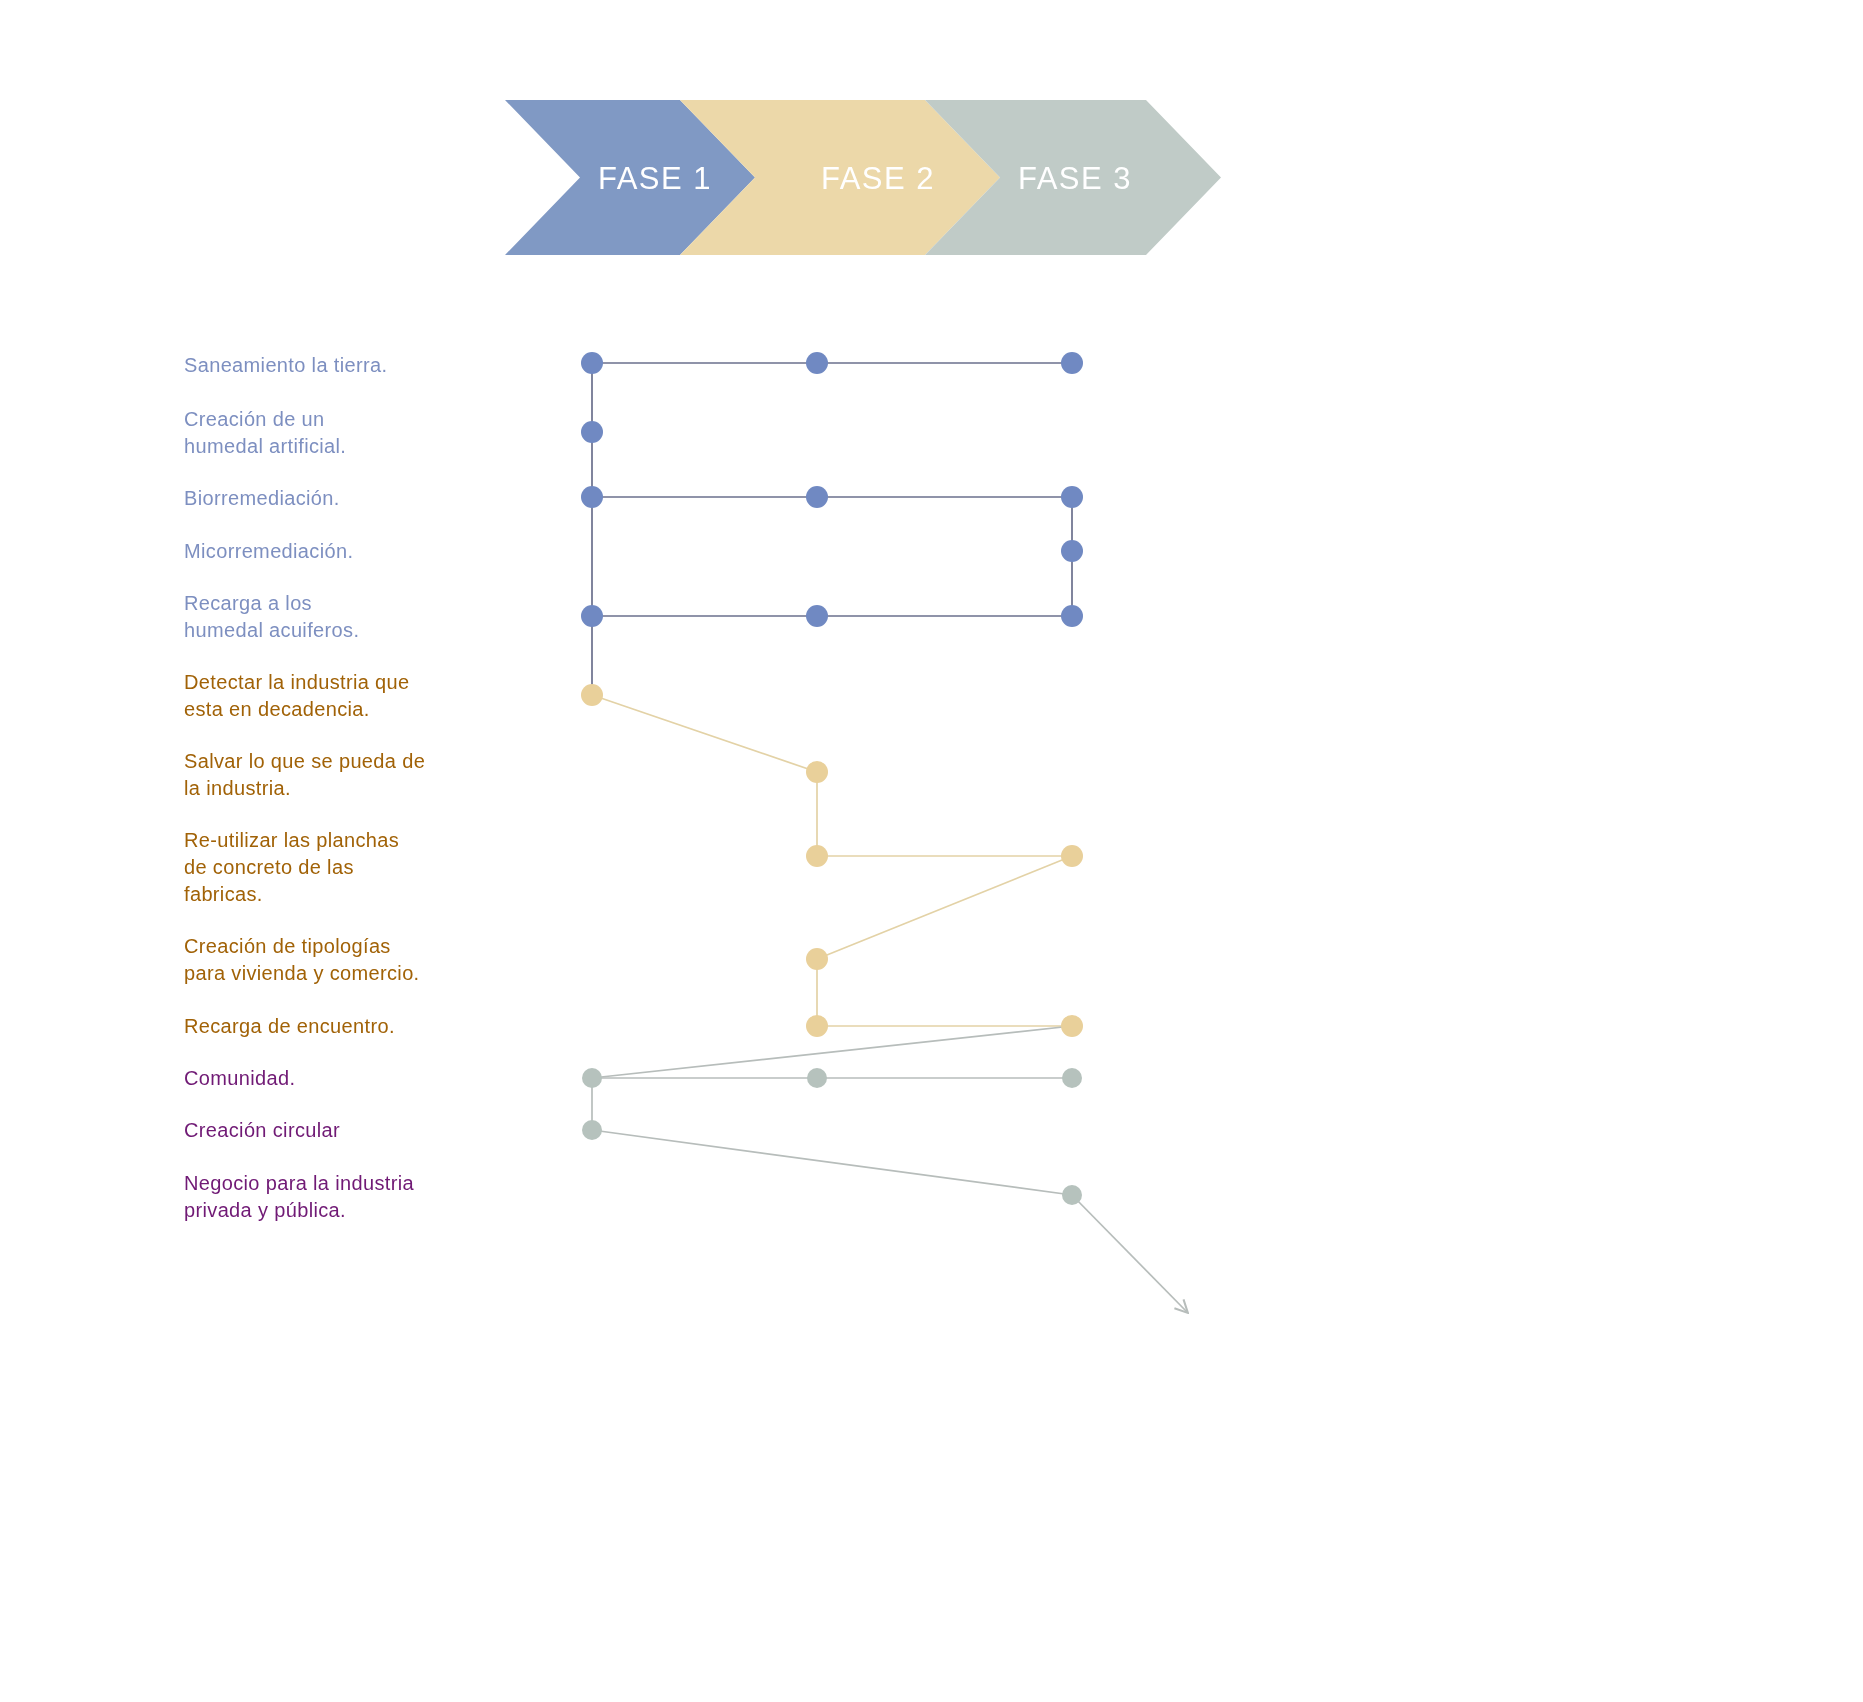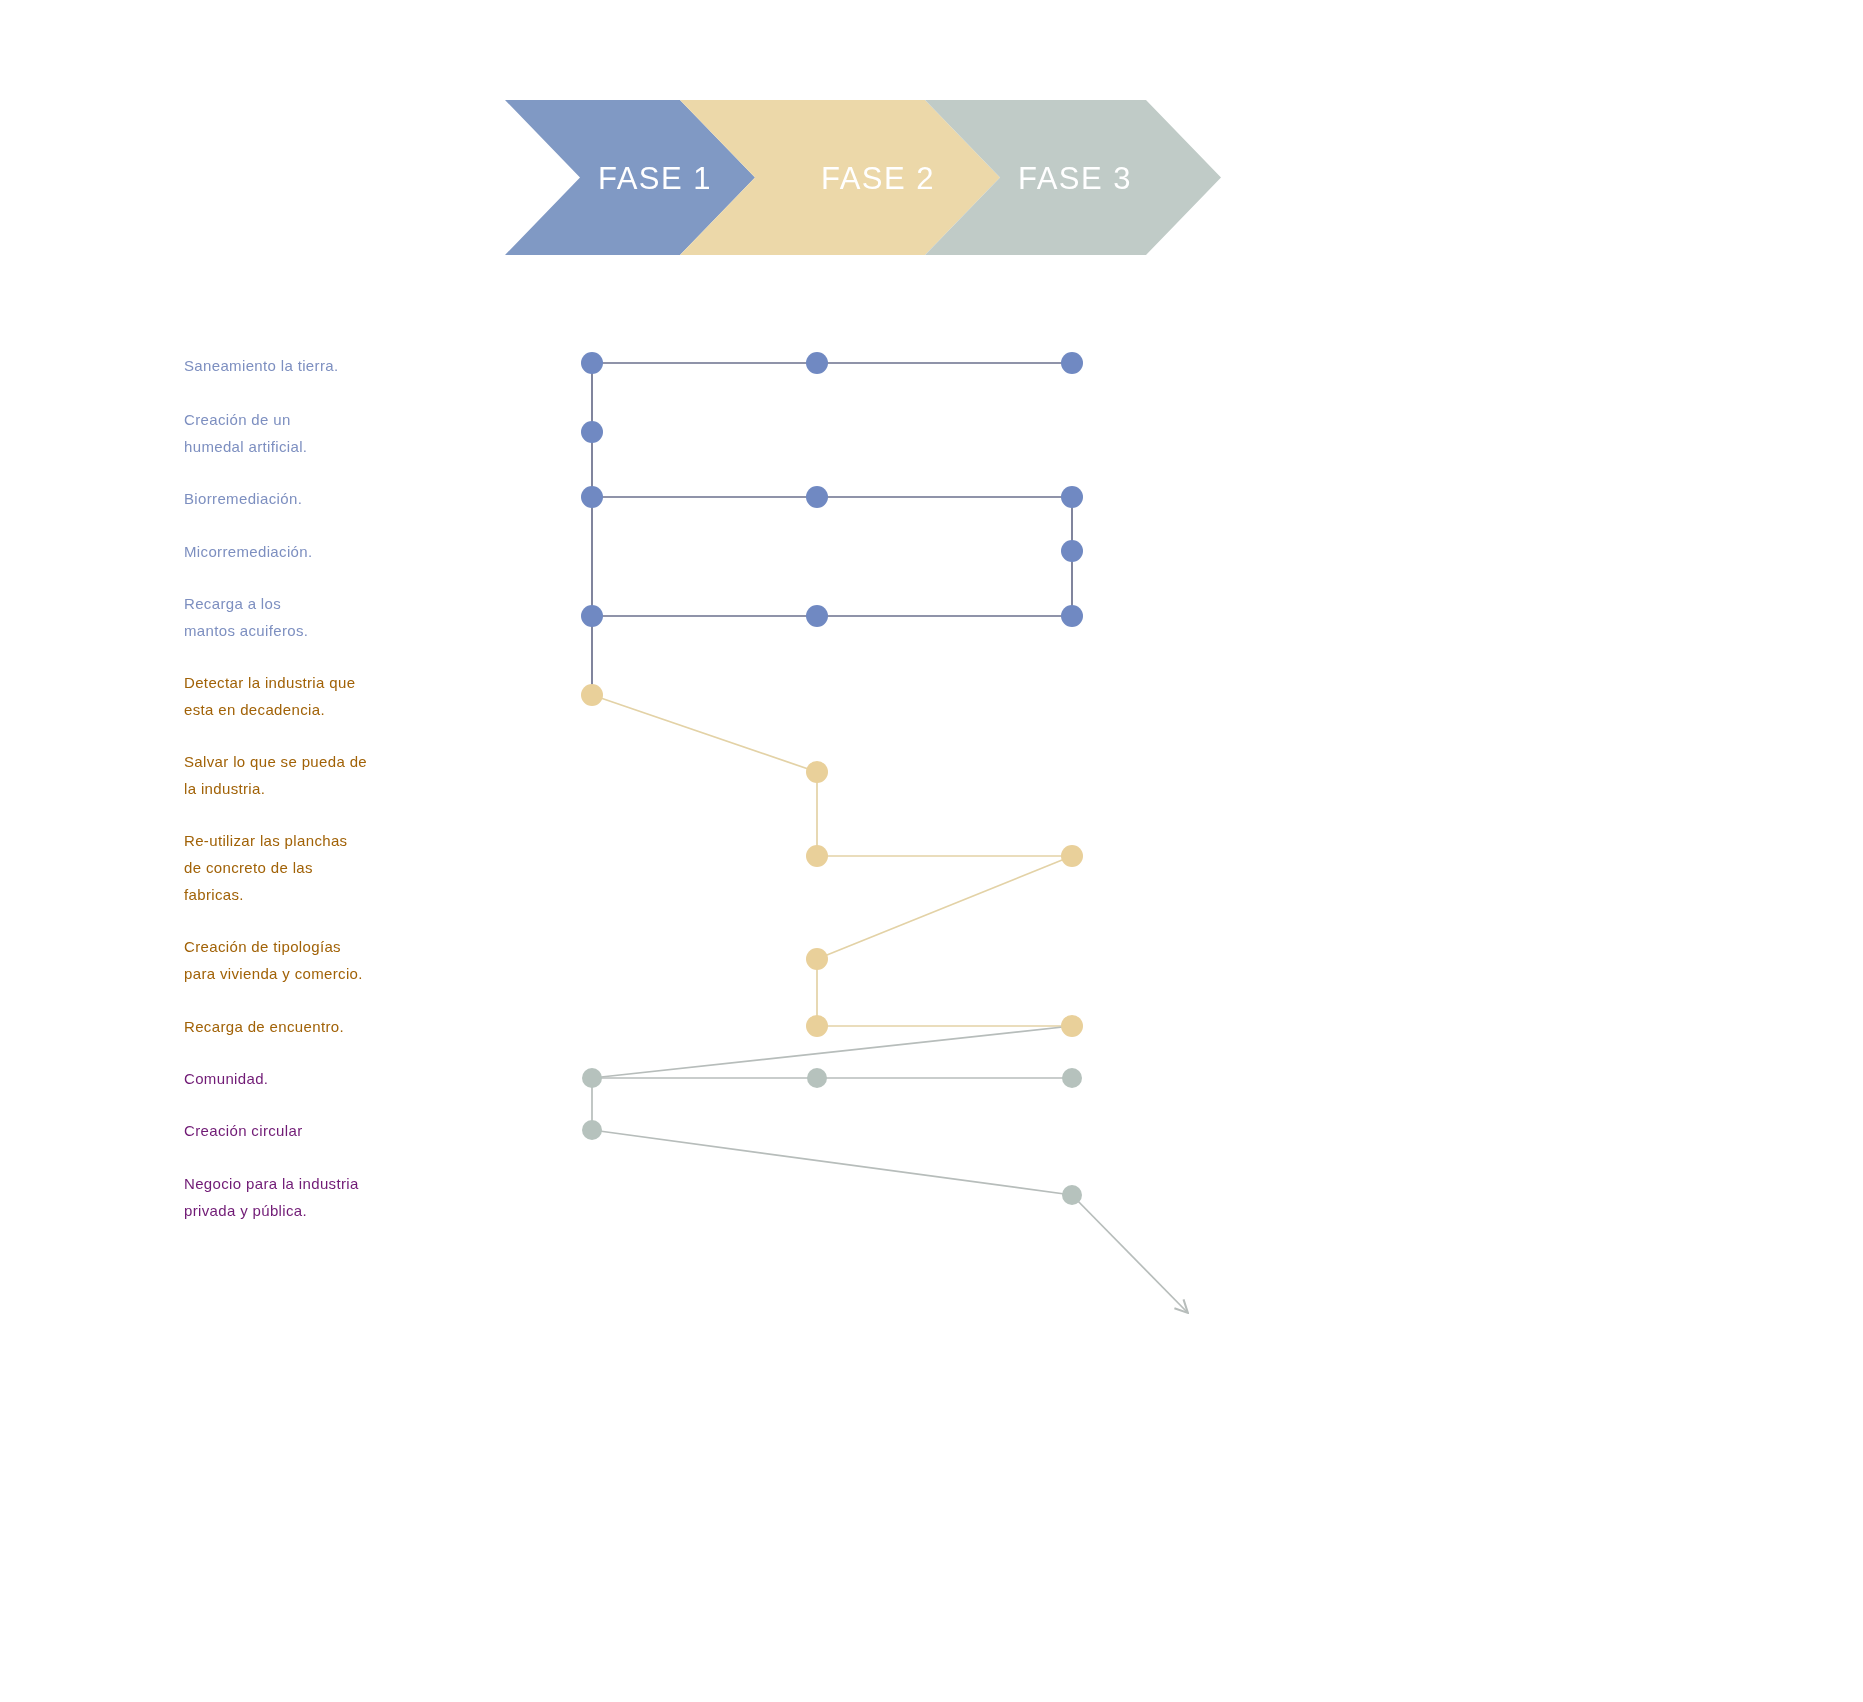--- a/index.html
+++ b/index.html
@@ -21,21 +21,21 @@
     fill:#ffffff;
     letter-spacing:1.5px;
     font-family:"Liberation Sans", sans-serif;
     font-weight:300;
   }
 
   
   .labels{position:absolute;left:172px;top:330px;width:420px;}
   .task-label{
     position:absolute;
-    font-size:15px;
+    font-size:20px;
     line-height:27px;
     letter-spacing:0.35px;
     font-weight:400;
     white-space:pre-line;
   }
   .c-blue{color:#7d8fc0;}
   .c-yellow{color:#a16207;}
   .c-gray{color:#701a75;}
 
   
@@ -70,21 +70,21 @@
     </svg>
   </div>
 
   <div class="labels">
     <div class="task-label c-blue" style="top:22px">Saneamiento la tierra.</div>
     <div class="task-label c-blue" style="top:76px">Creación de un
 humedal artificial.</div>
     <div class="task-label c-blue" style="top:155px">Biorremediación.</div>
     <div class="task-label c-blue" style="top:208px">Micorremediación.</div>
     <div class="task-label c-blue" style="top:260px">Recarga a los
-mantos acuiferos.</div>
+humedal acuiferos.</div>
     <div class="task-label c-yellow" style="top:339px">Detectar la industria que
 esta en decadencia.</div>
     <div class="task-label c-yellow" style="top:418px">Salvar lo que se pueda de
 la industria.</div>
     <div class="task-label c-yellow" style="top:497px">Re-utilizar las planchas
 de concreto de las
 fabricas.</div>
     <div class="task-label c-yellow" style="top:603px">Creación de tipologías
 para vivienda y comercio.</div>
     <div class="task-label c-yellow" style="top:683px">Recarga de encuentro.</div>

